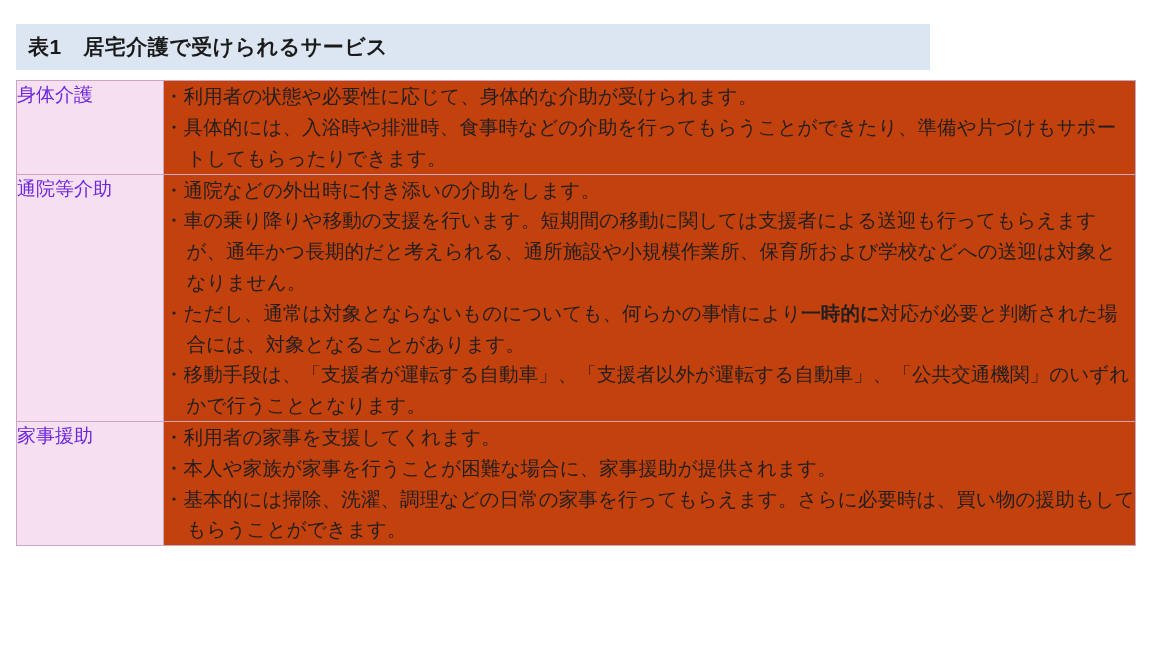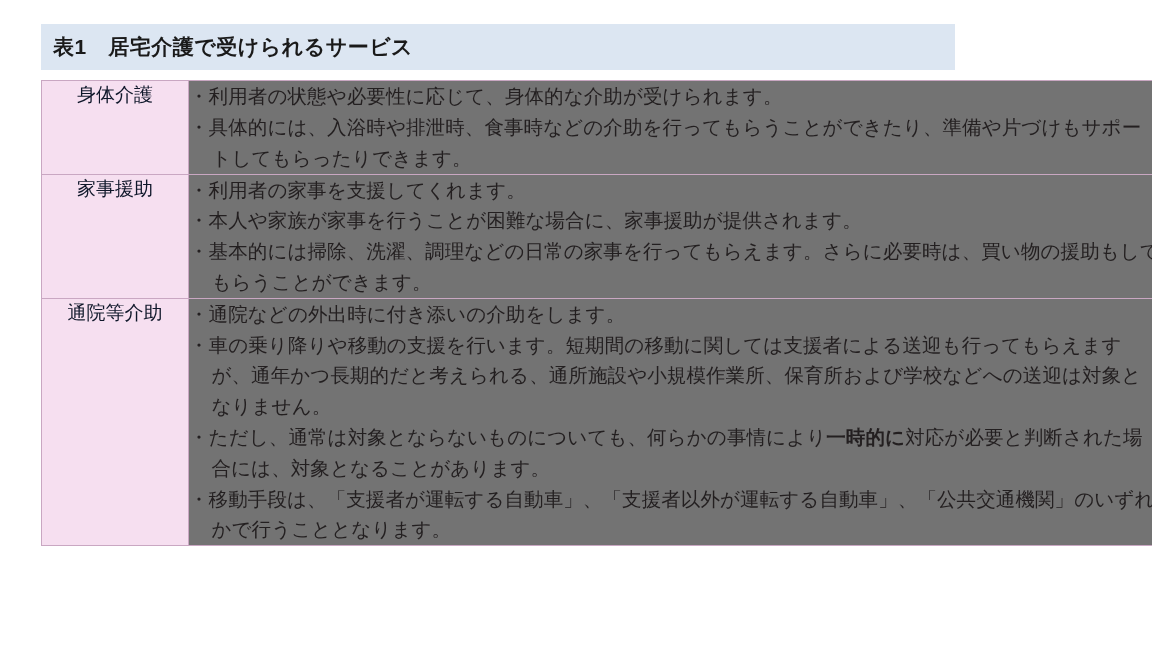--- a/index.html
+++ b/index.html
@@ -11,21 +11,20 @@
     width: 1152px;
     height: 648px;
     font-family: "Liberation Sans", sans-serif;
     color: #231f20;
   }
   .page {
     box-sizing: border-box;
     width: 948px;
     height: 648px;
     padding: 24px 18px 0 16px;
-    margin-left: 25px;
   }
   .table-caption {
     background: #dce6f2;
     color: #1a1a1a;
     font-size: 21px;
     font-weight: bold;
     line-height: 1.2;
     padding: 10px 12px 11px 12px;
     letter-spacing: 0.5px;
   }
@@ -38,28 +37,28 @@
   table.svc td {
     border: 1px solid #c9a7c2;
     vertical-align: top;
     padding: 0;
   }
   td.cat {
     width: 146px;
     background: #f6dff0;
     font-size: 19px;
     line-height: 1.5;
-    color: #0f172a;
-    text-align: center;
+    color: #6d28d9;
+    text-align: left;
     vertical-align: middle;
     padding: 6px 8px 6px 10px;
     white-space: nowrap;
   }
   td.desc {
-    background: #737373;
+    background: #c2410c;
     padding: 7px 10px 9px 10px;
   }
   ul.lines {
     list-style: none;
     margin: 0;
     padding: 0;
   }
   ul.lines li {
     font-size: 19.5px;
     line-height: 1.58;
@@ -89,38 +88,38 @@
         <td class="cat">身体介護</td>
         <td class="desc">
           <ul class="lines">
             <li>利用者の状態や必要性に応じて、身体的な介助が受けられます。</li>
             <li>具体的には、入浴時や排泄時、食事時などの介助を行ってもらうことができたり、準備や片づけもサポートしてもらったりできます。</li>
           </ul>
         </td>
       </tr>
 
       <tr>
-        <td class="cat">家事援助</td>
-        <td class="desc">
-          <ul class="lines">
-            <li>利用者の家事を支援してくれます。</li>
-            <li>本人や家族が家事を行うことが困難な場合に、家事援助が提供されます。</li>
-            <li>基本的には掃除、洗濯、調理などの日常の家事を行ってもらえます。さらに必要時は、買い物の援助もしてもらうことができます。</li>
-          </ul>
-        </td>
-      </tr>
-
-      <tr>
         <td class="cat">通院等介助</td>
         <td class="desc">
           <ul class="lines">
             <li>通院などの外出時に付き添いの介助をします。</li>
             <li>車の乗り降りや移動の支援を行います。短期間の移動に関しては支援者による送迎も行ってもらえますが、通年かつ長期的だと考えられる、通所施設や小規模作業所、保育所および学校などへの送迎は対象となりません。</li>
             <li>ただし、通常は対象とならないものについても、何らかの事情により<b>一時的に</b>対応が必要と判断された場合には、対象となることがあります。</li>
             <li>移動手段は、「支援者が運転する自動車」、「支援者以外が運転する自動車」、「公共交通機関」のいずれかで行うこととなります。</li>
           </ul>
         </td>
       </tr>
 
+      <tr>
+        <td class="cat">家事援助</td>
+        <td class="desc">
+          <ul class="lines">
+            <li>利用者の家事を支援してくれます。</li>
+            <li>本人や家族が家事を行うことが困難な場合に、家事援助が提供されます。</li>
+            <li>基本的には掃除、洗濯、調理などの日常の家事を行ってもらえます。さらに必要時は、買い物の援助もしてもらうことができます。</li>
+          </ul>
+        </td>
+      </tr>
+
     </tbody>
   </table>
 
 </div>
 
 </body></html>

